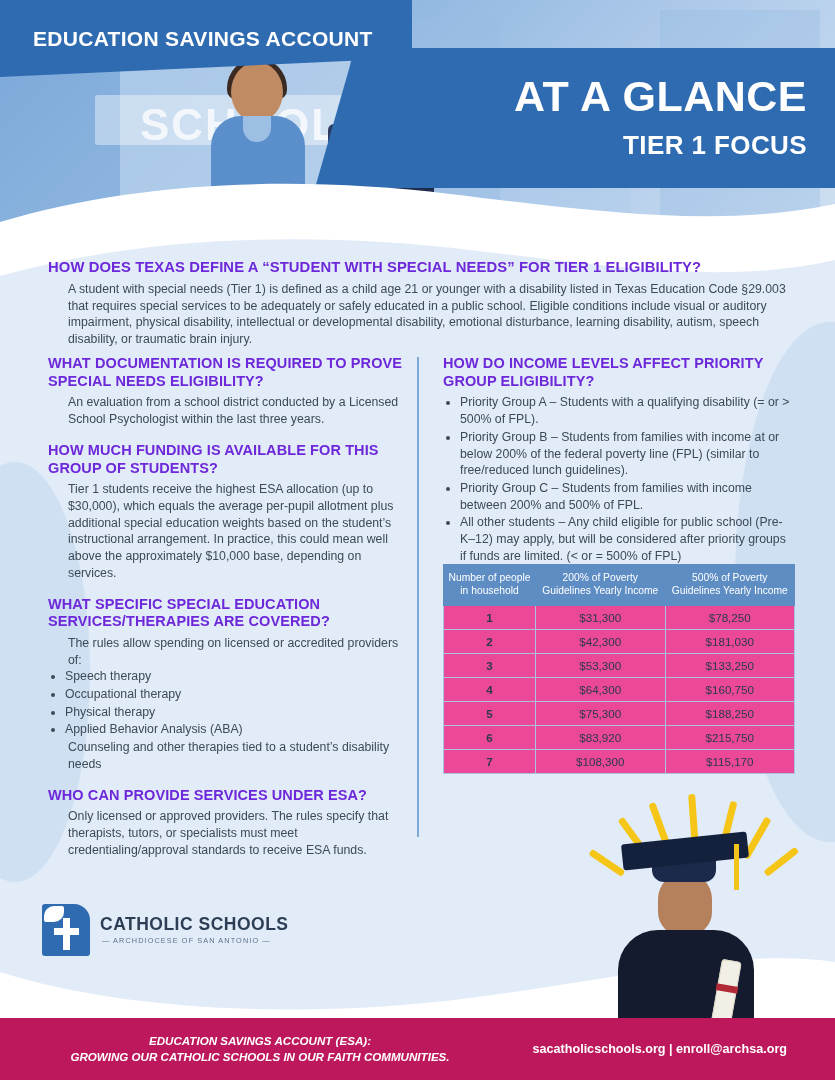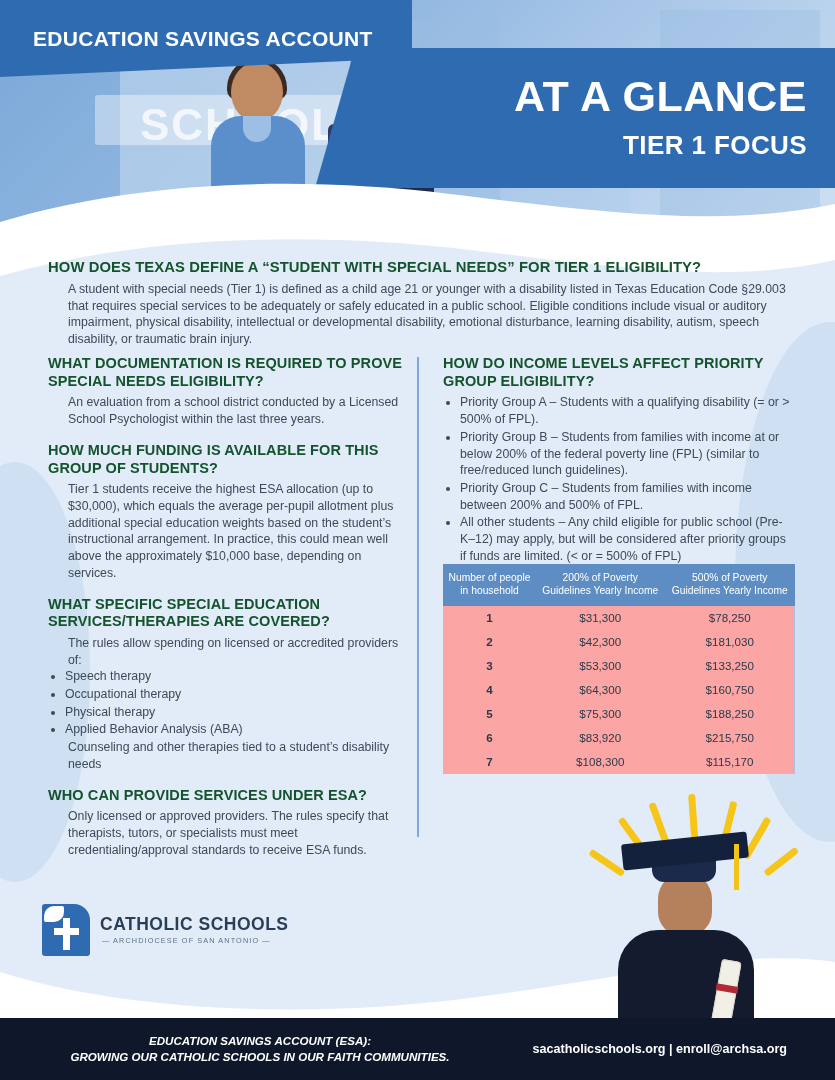--- a/index.html
+++ b/index.html
@@ -111,21 +111,21 @@
     background: #cfe0f3; border-radius: 50%;
   }
   .side-swoosh-r {
     position: absolute; right: -90px; top: 90px; width: 190px; height: 520px;
     background: #cfe0f3; border-radius: 50%;
   }
 
   
   .content { position: absolute; left: 0; top: 0; width: 835px; height: 1080px; }
   h2.q {
-    color: #14532d; font-weight: bold; font-size: 14.5px;
+    color: #6d28d9; font-weight: bold; font-size: 14.5px;
     line-height: 1.22; letter-spacing: 0.1px;
   }
   p.a, ul.a {
     color: #3d4a57; font-size: 12.3px; line-height: 1.36; margin-left: 20px;
   }
   ul.a { margin-left: 17px; }
   ul.a li { margin-bottom: 1px; }
 
   .sec-top { position: absolute; left: 48px; top: 258px; width: 760px; }
   .sec-top h2.q { font-size: 14.8px; margin-bottom: 5px; }
@@ -139,21 +139,21 @@
   }
 
   .blk { margin-bottom: 14px; }
   .blk h2.q { margin-bottom: 4px; }
 
   
   .tbl {
     position: absolute; left: 443px; top: 564px;
     width: 352px;
     border-collapse: collapse;
-    background: #fca5a5;
+    background: #ec4899;
   }
   .tbl th {
     background: #5e8dc4; color: #ffffff;
     font-size: 10.3px; font-weight: normal; line-height: 1.25;
     padding: 7px 4px; border: 1px solid #5e8dc4;
     vertical-align: middle;
   }
   .tbl td {
     font-size: 11.6px; color: #2b3a49;
     text-align: center; padding: 5px 3px;
@@ -225,21 +225,21 @@
     color: #2c3e55; font-size: 17.5px; font-weight: bold; letter-spacing: 0.5px;
   }
   .logo-sub {
     position: absolute; left: 60px; top: 36px;
     color: #5b7189; font-size: 7.3px; letter-spacing: 1.1px;
   }
 
   
   .footer {
     position: absolute; left: 0; bottom: 0; width: 835px; height: 62px;
-    background: #0f172a;
+    background: #be185d;
   }
   .footer-left {
     position: absolute; left: 50px; top: 15px; width: 420px;
     color: #ffffff; font-size: 11.6px; font-style: italic; font-weight: bold;
     line-height: 1.38; text-align: center;
   }
   .footer-right {
     position: absolute; right: 48px; top: 24px;
     color: #ffffff; font-size: 12.6px; font-weight: bold;
   }

